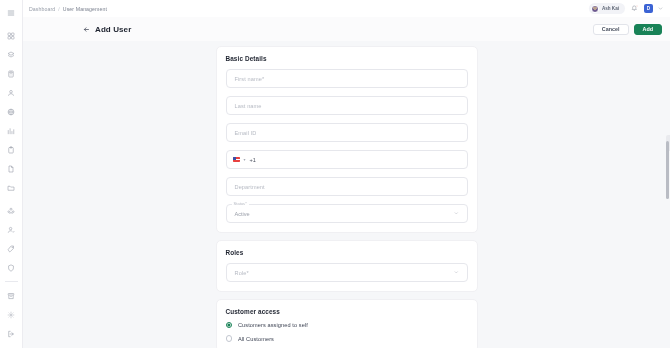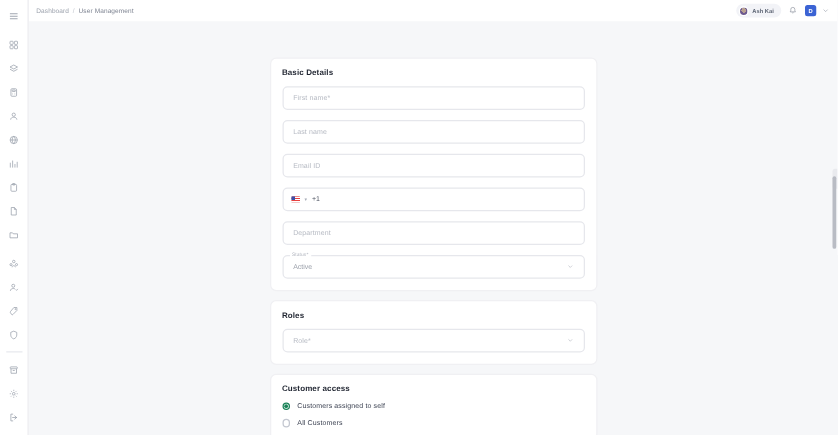--- a/index.html
+++ b/index.html
@@ -343,20 +343,31 @@
       </div>
       <div class="app-square">D</div>
       <div class="chev-small">
         <svg width="5" height="5" viewBox="0 0 16 16" fill="none" stroke="currentColor" stroke-width="1.6" stroke-linecap="round" stroke-linejoin="round">
           <path d="M3.5 6 8 10.5 12.5 6"></path>
           </svg>
       </div>
     </div>
   </header>
 
+  <div class="page-header">
+    <span class="back-arrow">
+      <svg width="7" height="7" viewBox="0 0 16 16" fill="none" stroke="currentColor" stroke-width="1.6" stroke-linecap="round" stroke-linejoin="round">
+        <path d="M12.5 8H3.5M7 4 3.2 8 7 12"></path>
+        </svg>
+    </span>
+    <span class="page-title">Add User</span>
+    <span class="hdr-spacer"></span>
+    <button class="btn btn-cancel">Cancel</button>
+    <button class="btn btn-add">Add</button>
+  </div>
 
   <main class="content">
     <div class="content-inner">
 
       <section class="card">
         <div class="card-title">Basic Details</div>
 
         <div class="field">
           <span class="ph">First name*</span>
         </div>

